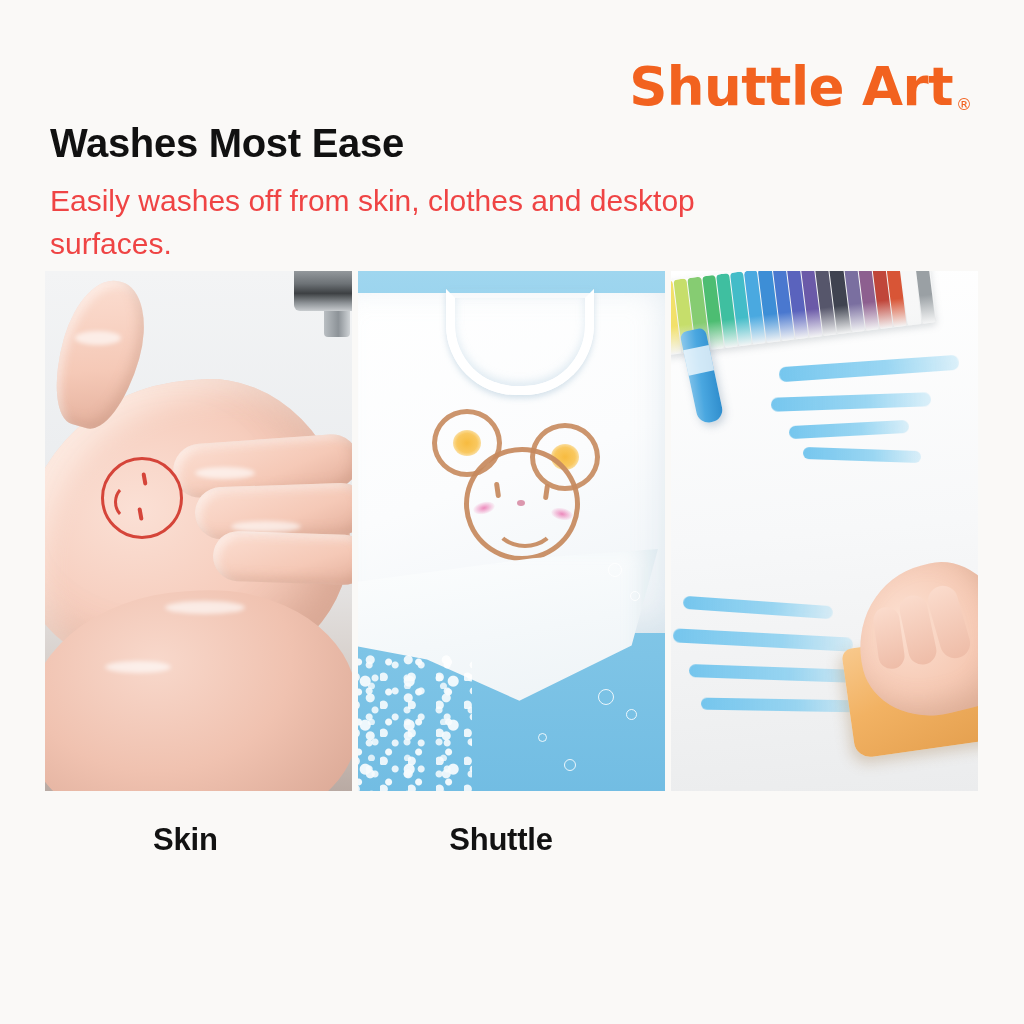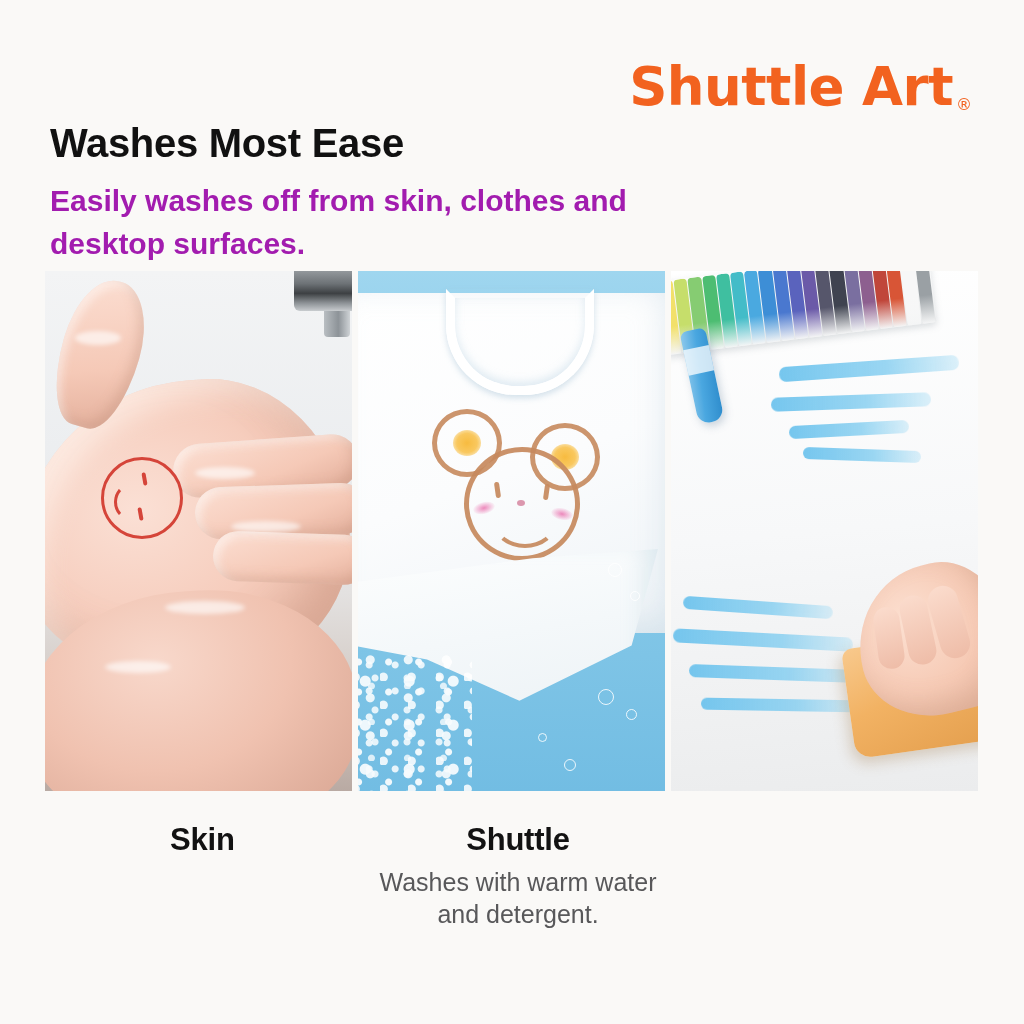--- a/index.html
+++ b/index.html
@@ -51,22 +51,22 @@
     color: #111111;
     letter-spacing: -0.3px;
   }
   .subhead {
     position: absolute;
     left: 50px;
     top: 150px;
     width: 680px;
     font-size: 30px;
     line-height: 1.42;
-    color: #a21caf;
-    font-weight: 700;
+    color: #ef4444;
+    font-weight: 400;
   }
 
   
   .panels {
     position: absolute;
     left: 45px;
     top: 271px;
     width: 934px;
     height: 520px;
     display: flex;
@@ -352,21 +352,21 @@
   }
   .f3 {
     position: absolute;
     background: linear-gradient(170deg,#fbdccd,#eebca7);
     border-radius: 30px;
   }
 
   
   .captions {
     position: absolute;
-    left: 51px;
+    left: 34px;
     top: 822px;
     width: 934px;
     display: flex;
     gap: 13px;
   }
   .caption { width: 307px; text-align: center; }
   .caption-title {
     font-size: 31px;
     font-weight: 700;
     color: #121212;
@@ -488,19 +488,18 @@
 </div>
 
 <div class="captions">
 
   <div class="caption">
     <div class="caption-title">Skin</div>
   </div>
 
   <div class="caption">
     <div class="caption-title">Shuttle</div>
-    <div class="caption-body">Washes with warm water and detergent.</div>
   </div>
 
   <div class="caption">
   </div>
 
 </div>
 
 </body></html>

